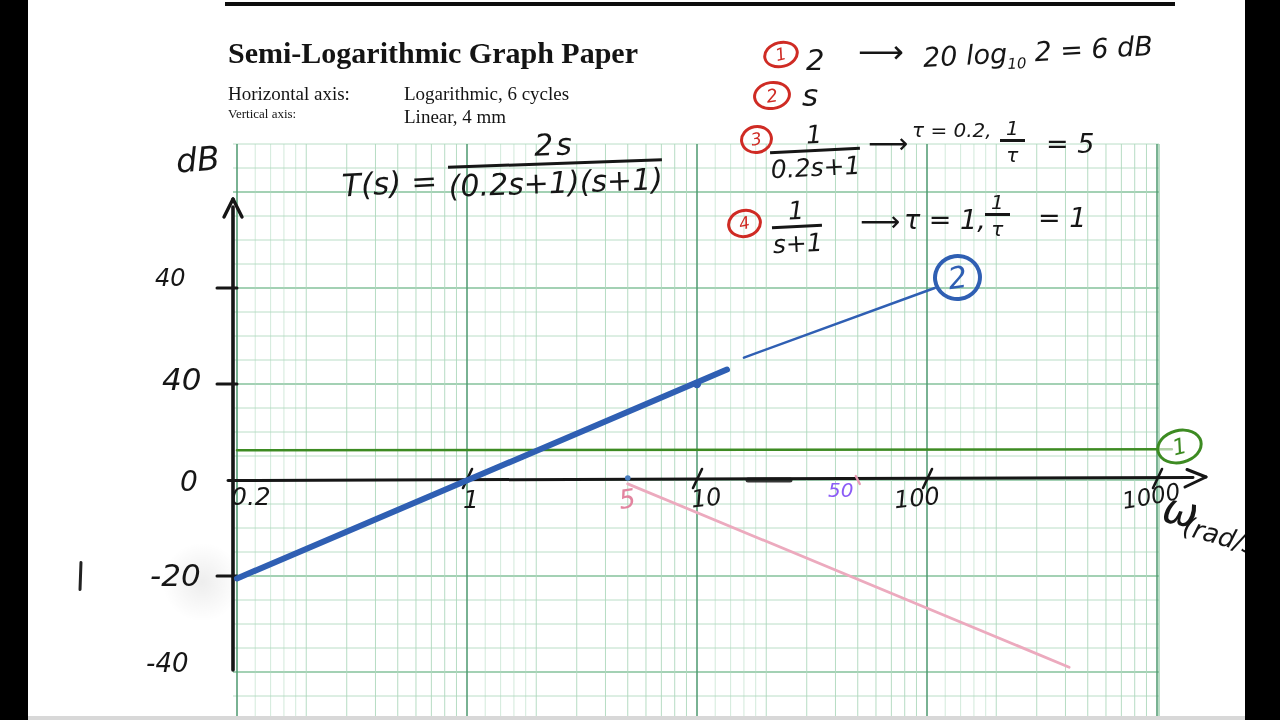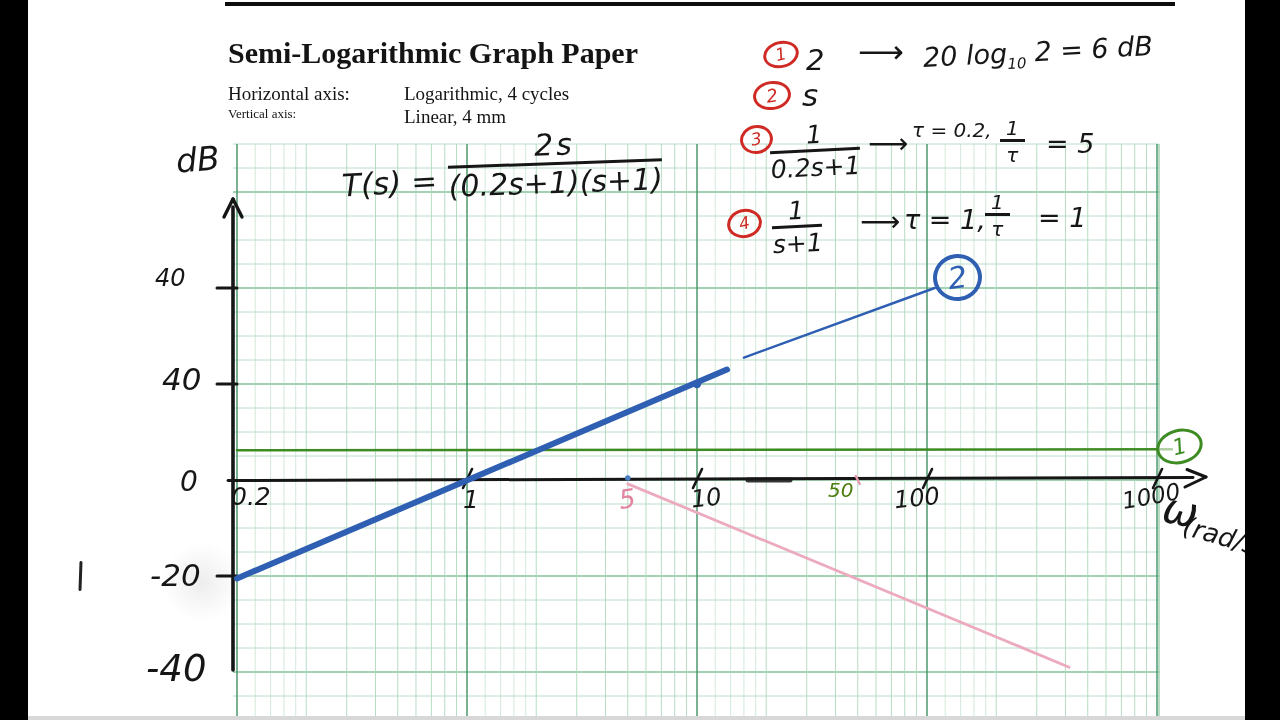--- a/index.html
+++ b/index.html
@@ -128,21 +128,21 @@
     </g>
 </svg>
 
 <div class="bar" style="left:0;width:28px"></div>
 <div class="bar" style="left:1245px;width:35px"></div>
 <div class="abs" style="left:225px;top:2px;width:950px;height:4px;background:#0d0d0d;z-index:6"></div>
 <div class="abs" style="left:28px;top:716px;width:1217px;height:4px;background:#d8d8d8;z-index:4"></div>
 
 <div class="abs printed lbl" style="left:228px;top:36px;font-size:30px;font-weight:bold">Semi-Logarithmic Graph Paper</div>
 <div class="abs printed lbl" style="left:228px;top:83px;font-size:19px">Horizontal axis:</div>
-<div class="abs printed lbl" style="left:404px;top:83px;font-size:19px">Logarithmic, 4 cycles</div>
+<div class="abs printed lbl" style="left:404px;top:83px;font-size:19px">Logarithmic, 6 cycles</div>
 <div class="abs printed lbl" style="left:228px;top:106px;font-size:13px">Vertical axis:</div>
 <div class="abs printed lbl" style="left:404px;top:106px;font-size:19px">Linear, 4 mm</div>
 
 <div class="abs hw lbl" style="left:342px;top:168px;font-size:31px;transform:rotate(-3deg)">T(s) =</div>
 <div class="abs frac hw lbl" style="left:448px;top:130px;font-size:30px;transform:rotate(-2deg)">
   <span class="fnum" style="letter-spacing:3px">2s</span>
   <span class="fden">(0.2s+1)(s+1)</span>
 </div>
 
 <div class="abs circ lbl" style="left:763px;top:41px;width:36px;height:27px;border:3px solid #cf2b24;transform:rotate(-14deg)">
@@ -190,30 +190,30 @@
 <div class="abs hw lbl" style="left:1038px;top:204px;font-size:27px">= 1</div>
 
 <div class="abs hw lbl" style="left:176px;top:143px;font-size:33px;transform:rotate(-5deg)">dB</div>
 <div class="abs hw lbl" style="left:1163px;top:490px;font-size:42px;transform:rotate(12deg)">ω</div>
 <div class="abs hw lbl" style="left:1182px;top:524px;font-size:26px;transform:rotate(16deg)">(rad/s)</div>
 
 <div class="abs hw lbl" style="left:155px;top:266px;font-size:24px">40</div>
 <div class="abs hw lbl" style="left:162px;top:364px;font-size:31px">40</div>
 <div class="abs hw lbl" style="left:180px;top:468px;font-size:28px">0</div>
 <div class="abs hw lbl" style="left:150px;top:560px;font-size:31px">-20</div>
-<div class="abs hw lbl" style="left:146px;top:650px;font-size:37px">-40</div>
+<div class="abs hw lbl" style="left:146px;top:650px;font-size:26px">-40</div>
 
 <div class="abs hw lbl" style="left:231px;top:484px;font-size:25px">0.2</div>
 <div class="abs hw lbl" style="left:463px;top:487px;font-size:25px">1</div>
 <div class="abs hw lbl" style="left:691px;top:486px;font-size:24px;transform:rotate(-6deg)">10</div>
 <div class="abs hw lbl" style="left:894px;top:486px;font-size:24px;transform:rotate(-6deg)">100</div>
 <div class="abs hw lbl" style="left:1122px;top:485px;font-size:23px;transform:rotate(-10deg)">1000</div>
 
 <div class="abs hw lbl" style="left:619px;top:486px;font-size:26px;color:#e2849f;transform:rotate(-8deg)">5</div>
-<div class="abs hw lbl" style="left:828px;top:480px;font-size:20px;color:#4d7c0f">50</div>
+<div class="abs hw lbl" style="left:828px;top:480px;font-size:20px;color:#8b5cf6">50</div>
 
 <div class="abs circ lbl" style="left:1156px;top:429px;width:47px;height:35px;border:3px solid #3d8b22;transform:rotate(-14deg);background:rgba(255,255,255,0.6)">
   <span class="hw" style="font-size:22px;color:#3d8b22">1</span>
 </div>
 <div class="abs circ lbl" style="left:933px;top:254px;width:49px;height:47px;border:4px solid #2f5fb3;transform:rotate(-8deg)">
   <span class="hw" style="font-size:30px;color:#2f5fb3">2</span>
 </div>
 
 <div class="abs lbl" style="left:79px;top:561px;width:3px;height:30px;background:#222;border-radius:2px;transform:rotate(2deg)"></div>
 <div class="abs smudge" style="left:162px;top:542px;width:80px;height:80px;z-index:2"></div>

